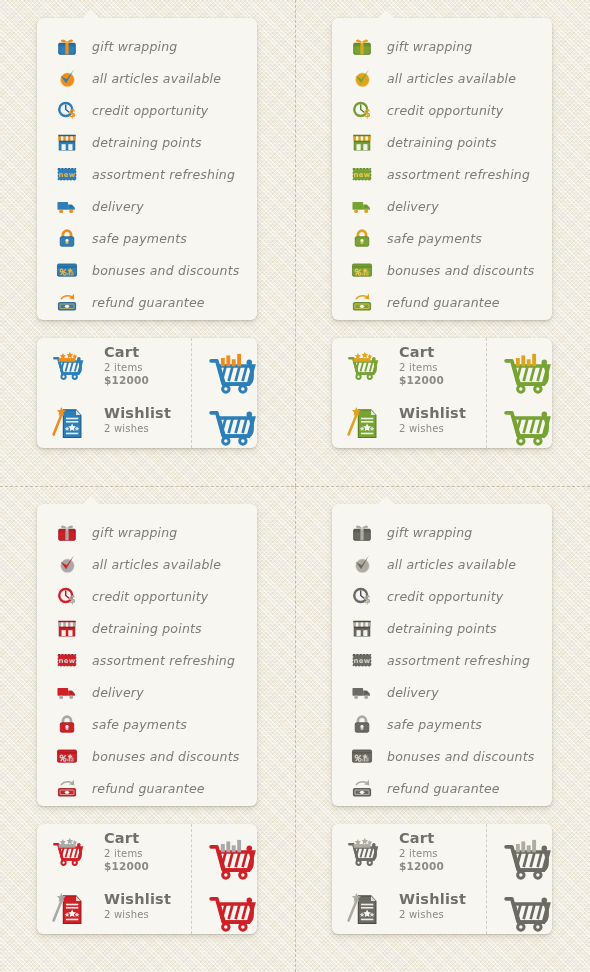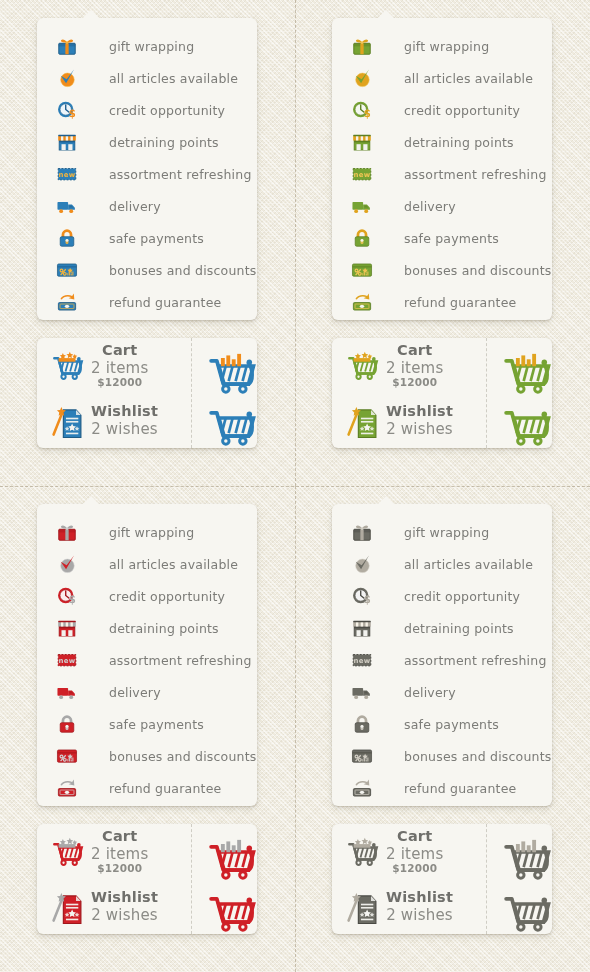--- a/index.html
+++ b/index.html
@@ -33,34 +33,35 @@
   .feature-panel{left:37px;top:18px;width:220px;height:302px;}
   .notch{
     position:absolute;top:-8px;left:45px;width:18px;height:9px;
     background:#f7f6f1;
     clip-path:polygon(50% 0,100% 100%,0 100%);
   }
   .flist{position:absolute;left:0;top:12px;width:100%;}
   .frow{display:flex;align-items:center;height:32px;padding-left:19px;}
   .frow .ic{width:22px;height:22px;position:relative;flex:0 0 22px;}
   .frow .lbl{
-    margin-left:31px;font-size:12.5px;color:#7c7c78;letter-spacing:.2px;
+    margin-left:14px;font-size:12.5px;color:#7c7c78;letter-spacing:.2px;
     white-space:nowrap;
+    font-style:italic;
   }
 
   
   .cart-panel{left:37px;top:338px;width:220px;height:110px;padding:0;}
   .cart-left{position:absolute;left:0;top:0;width:155px;height:100%;}
   .cart-right{position:absolute;right:0;top:0;width:65px;height:100%;
     border-left:1px dashed #cfcdc4;}
   .crow{display:flex;align-items:center;height:55px;padding-left:13px;}
   .crow .cic{width:32px;height:30px;position:relative;flex:0 0 32px;}
-  .crow .ctext{margin-left:9px;line-height:1.05;text-align:center;}
+  .crow .ctext{margin-left:22px;line-height:1.05;}
   .ctitle{font-size:14.5px;font-weight:bold;color:#6f6f6b;letter-spacing:.2px;}
-  .csub{font-size:15px;color:#8b8b86;margin-top:3px;letter-spacing:.2px;}
+  .csub{font-size:10px;color:#8b8b86;margin-top:3px;letter-spacing:.2px;}
   .csub2{font-size:10.5px;color:#8b8b86;margin-top:1px;letter-spacing:.2px;font-weight:bold;}
   .cbig{position:absolute;left:50%;transform:translateX(-50%);width:42px;height:36px;}
   .cbig.one{top:12px;}
   .cbig.two{top:64px;}
 
   svg{display:block;overflow:visible;}
 </style>
 </head>
 <body>
 

